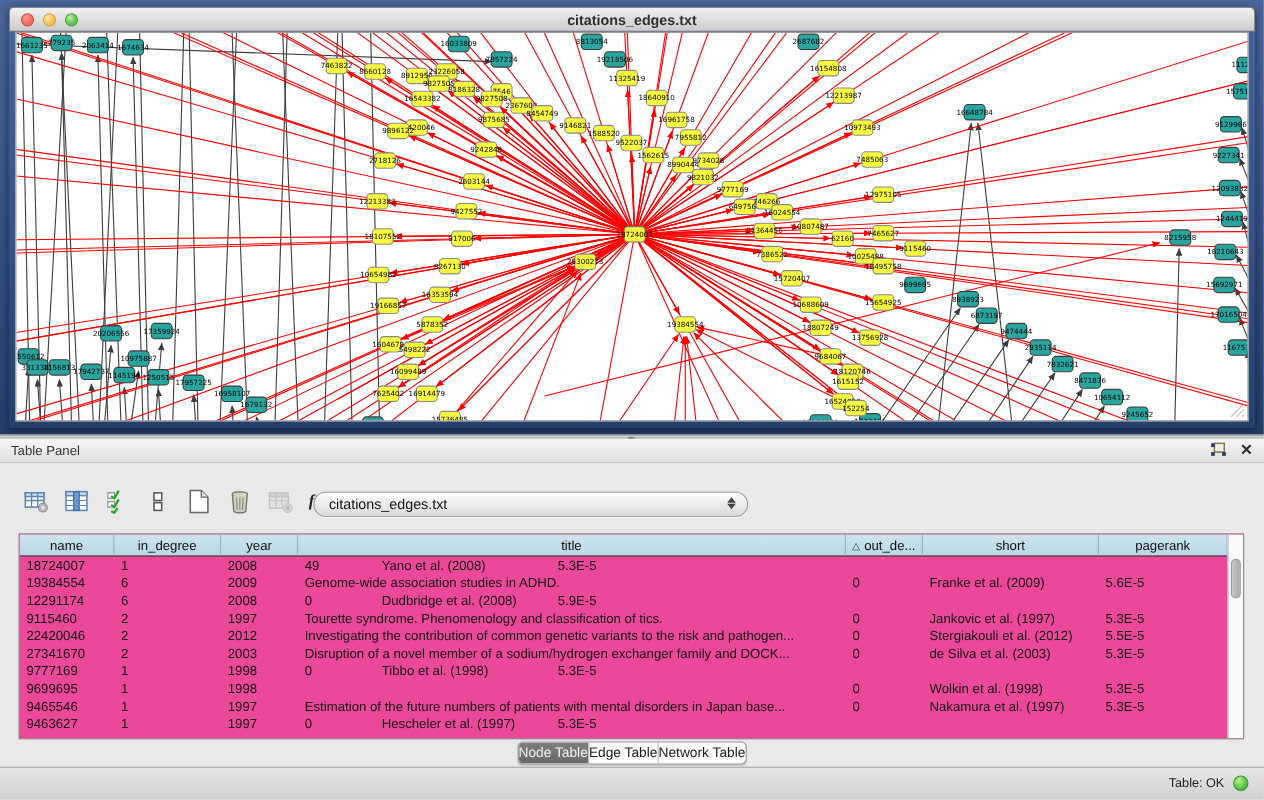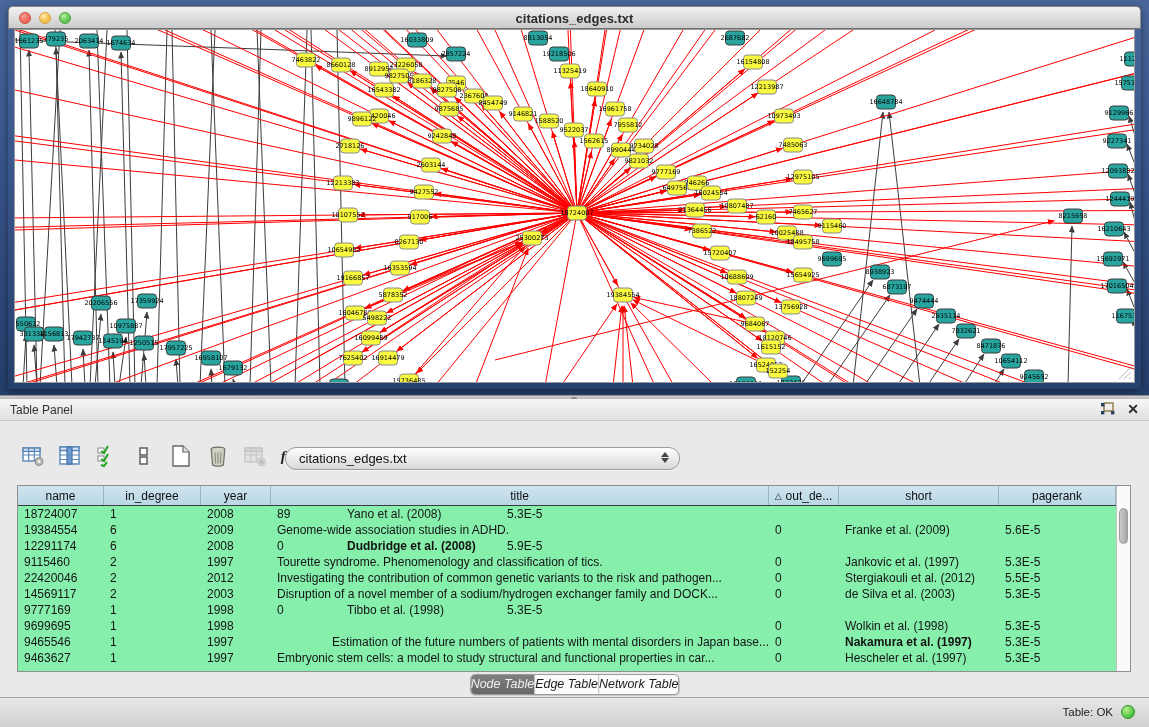--- a/index.html
+++ b/index.html
@@ -41,34 +41,34 @@
 
   .table-select { position:absolute; left:285px; top:48px; width:395px; height:23px; border:1px solid #9c9c9c;
                   border-radius:11px; background:linear-gradient(#fefefe,#d9d9d9); box-shadow:0 1px 0 rgba(255,255,255,.7);
                   font-size:13px; color:#111; }
   .table-select .val { position:absolute; left:13px; top:3px; }
   .table-select .steppers { position:absolute; right:10px; top:4px; display:flex; flex-direction:column; gap:1px; }
   .table-select .steppers i { width:0; height:0; border-left:4px solid transparent; border-right:4px solid transparent; }
   .table-select .steppers i.up { border-bottom:5px solid #444; }
   .table-select .steppers i.dn { border-top:5px solid #444; }
 
-  .grid-wrap { position:absolute; left:17px; top:86px; width:1114px; height:187px; background:#86efac; border:1px solid #8f8f8f; }
+  .grid-wrap { position:absolute; left:17px; top:86px; width:1114px; height:187px; background:#ec4899; border:1px solid #8f8f8f; }
   .grid-head { display:flex; height:20px; background:linear-gradient(#cfe4ef,#b9d7e6); border-bottom:1px solid #3c3c3c; width:1099px; }
   .gh-cell { height:100%; border-right:1px solid #98b4c2; font-size:12px; color:#101010; display:flex; align-items:center; justify-content:center; overflow:hidden; white-space:nowrap; }
   .gh-cell .sort { font-size:9px; margin-right:4px; color:#123; }
   .grid-body { position:relative; width:1099px; }
   .grid-row { display:flex; height:16px; }
   .gr-cell { font-size:12px; color:#141414; padding-left:6px; white-space:nowrap; overflow:hidden; line-height:16px; }
   .vscroll { position:absolute; right:0; top:0; width:14px; height:185px; background:#fafafa; border-left:1px solid #c3c3c3; }
   .vscroll .thumb { position:absolute; left:2px; top:22px; width:9px; height:36px; border-radius:5px;
                     background:linear-gradient(90deg,#c9c9c9,#a8a8a8); border:1px solid #9a9a9a; }
 
   .tabs { position:absolute; left:50%; transform:translateX(-50%); top:275px; display:flex; height:21px;
           border:1px solid #9b9b9b; border-radius:5px; overflow:hidden; background:#fbfbfb; box-shadow:0 1px 1px rgba(0,0,0,.15); }
-  .tab { padding:0 0; font-size:12.5px; line-height:19px; color:#1c1c1c; border-right:1px solid #bdbdbd; cursor:default;font-style:italic; }
+  .tab { padding:0 0; font-size:12.5px; line-height:19px; color:#1c1c1c; border-right:1px solid #bdbdbd; cursor:default; }
   .tab:last-child { border-right:none; }
   .tab.selected { background:linear-gradient(#7e7e7e,#686868); color:#f1f1f1; }
 
   
   .footer { position:absolute; left:0; top:697px; width:1149px; height:30px;
             background:linear-gradient(#e7e7e7,#d0d0d0); border-top:1px solid #a6a6a6; }
   .footer .mem { position:absolute; right:36px; top:8px; font-size:11.5px; color:#222; }
   .footer .led { position:absolute; right:14px; top:7px; width:14px; height:14px; border-radius:50%;
                  background:radial-gradient(circle at 35% 30%,#b9f18e,#51c33e 65%); border:1px solid #2f8f2a; }
 </style>
@@ -919,39 +919,39 @@
         </div>
         <div class="gh-cell" style="width: 117px;">
           <span>pagerank</span>
         </div>
       </div>
     <div class="grid-body" id="grid-body">
         <div class="grid-row">
           <div class="gr-cell" style="width: 86px;">18724007</div>
           <div class="gr-cell" style="width: 97px;">1</div>
           <div class="gr-cell" style="width: 70px;">2008</div>
-          <div class="gr-cell" style="width: 70px;">89</div>
+          <div class="gr-cell" style="width: 70px;">49</div>
           <div class="gr-cell" style="width: 160px;">Yano et al. (2008)</div>
           <div class="gr-cell" style="width: 117px;">5.3E-5</div>
         </div>
         <div class="grid-row">
           <div class="gr-cell" style="width: 86px;">19384554</div>
           <div class="gr-cell" style="width: 97px;">6</div>
           <div class="gr-cell" style="width: 70px;">2009</div>
           <div class="gr-cell" style="width: 498px;">Genome-wide association studies in ADHD.</div>
           <div class="gr-cell" style="width: 70px;">0</div>
           <div class="gr-cell" style="width: 160px;">Franke et al. (2009)</div>
           <div class="gr-cell" style="width: 117px;">5.6E-5</div>
         </div>
         <div class="grid-row">
           <div class="gr-cell" style="width: 86px;">12291174</div>
           <div class="gr-cell" style="width: 97px;">6</div>
           <div class="gr-cell" style="width: 70px;">2008</div>
           <div class="gr-cell" style="width: 70px;">0</div>
-          <div class="gr-cell" style="width: 160px; font-weight: bold;">Dudbridge et al. (2008)</div>
+          <div class="gr-cell" style="width: 160px;">Dudbridge et al. (2008)</div>
           <div class="gr-cell" style="width: 117px;">5.9E-5</div>
         </div>
         <div class="grid-row">
           <div class="gr-cell" style="width: 86px;">9115460</div>
           <div class="gr-cell" style="width: 97px;">2</div>
           <div class="gr-cell" style="width: 70px;">1997</div>
           <div class="gr-cell" style="width: 498px;">Tourette syndrome. Phenomenology and classification of tics.</div>
           <div class="gr-cell" style="width: 70px;">0</div>
           <div class="gr-cell" style="width: 160px;">Jankovic et al. (1997)</div>
           <div class="gr-cell" style="width: 117px;">5.3E-5</div>
@@ -959,21 +959,21 @@
         <div class="grid-row">
           <div class="gr-cell" style="width: 86px;">22420046</div>
           <div class="gr-cell" style="width: 97px;">2</div>
           <div class="gr-cell" style="width: 70px;">2012</div>
           <div class="gr-cell" style="width: 498px;">Investigating the contribution of common genetic variants to the risk and pathogen...</div>
           <div class="gr-cell" style="width: 70px;">0</div>
           <div class="gr-cell" style="width: 160px;">Stergiakouli et al. (2012)</div>
           <div class="gr-cell" style="width: 117px;">5.5E-5</div>
         </div>
         <div class="grid-row">
-          <div class="gr-cell" style="width: 86px;">14569117</div>
+          <div class="gr-cell" style="width: 86px;">27341670</div>
           <div class="gr-cell" style="width: 97px;">2</div>
           <div class="gr-cell" style="width: 70px;">2003</div>
           <div class="gr-cell" style="width: 498px;">Disruption of a novel member of a sodium/hydrogen exchanger family and DOCK...</div>
           <div class="gr-cell" style="width: 70px;">0</div>
           <div class="gr-cell" style="width: 160px;">de Silva et al. (2003)</div>
           <div class="gr-cell" style="width: 117px;">5.3E-5</div>
         </div>
         <div class="grid-row">
           <div class="gr-cell" style="width: 86px;">9777169</div>
           <div class="gr-cell" style="width: 97px;">1</div>
@@ -988,30 +988,29 @@
           <div class="gr-cell" style="width: 70px;">1998</div>
           <div class="gr-cell" style="width: 498px; margin-top: 48px;">Structural magnetic resonance image averaging in schizophrenia.</div>
           <div class="gr-cell" style="width: 70px;">0</div>
           <div class="gr-cell" style="width: 160px;">Wolkin et al. (1998)</div>
           <div class="gr-cell" style="width: 117px;">5.3E-5</div>
         </div>
         <div class="grid-row">
           <div class="gr-cell" style="width: 86px;">9465546</div>
           <div class="gr-cell" style="width: 97px;">1</div>
           <div class="gr-cell" style="width: 70px;">1997</div>
-          <div class="gr-cell" style="width: 498px; text-align: right;">Estimation of the future numbers of patients with mental disorders in Japan base...</div>
+          <div class="gr-cell" style="width: 498px;">Estimation of the future numbers of patients with mental disorders in Japan base...</div>
           <div class="gr-cell" style="width: 70px;">0</div>
-          <div class="gr-cell" style="width: 160px; font-weight: bold;">Nakamura et al. (1997)</div>
+          <div class="gr-cell" style="width: 160px;">Nakamura et al. (1997)</div>
           <div class="gr-cell" style="width: 117px;">5.3E-5</div>
         </div>
         <div class="grid-row">
           <div class="gr-cell" style="width: 86px;">9463627</div>
           <div class="gr-cell" style="width: 97px;">1</div>
           <div class="gr-cell" style="width: 70px;">1997</div>
-          <div class="gr-cell" style="width: 498px;">Embryonic stem cells: a model to study structural and functional properties in car...</div>
           <div class="gr-cell" style="width: 70px;">0</div>
           <div class="gr-cell" style="width: 160px;">Hescheler et al. (1997)</div>
           <div class="gr-cell" style="width: 117px;">5.3E-5</div>
         </div>
       </div>
     <div class="vscroll">
       <div class="thumb"></div>
     </div>
   </div>
 

